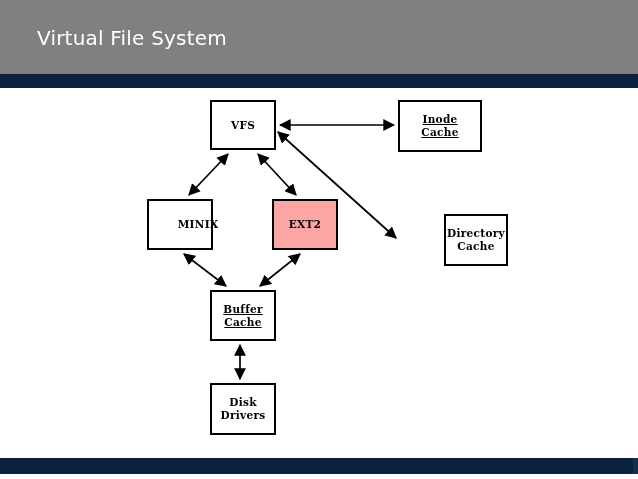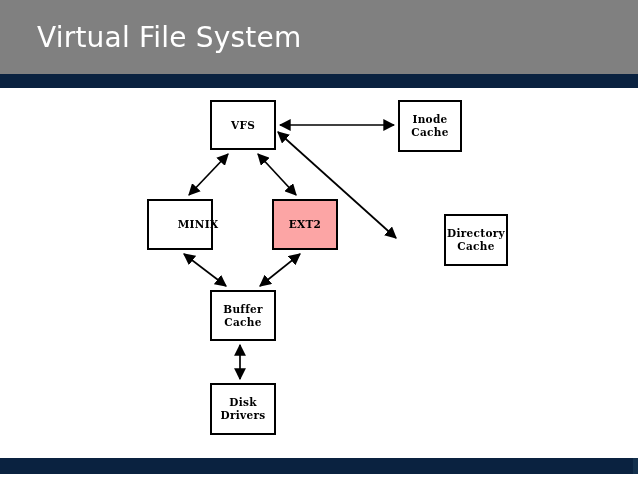--- a/index.html
+++ b/index.html
@@ -26,21 +26,21 @@
     top: 0;
     width: 638px;
     height: 74px;
     background: #808080;
   }
   #slide-title {
     position: absolute;
     left: 37px;
     top: 20px;
     font-family: "DejaVu Sans", sans-serif;
-    font-size: 28px;
+    font-size: 20px;
     font-weight: 400;
     letter-spacing: 0.2px;
     color: #ffffff;
     white-space: nowrap;
     line-height: 36px;
   }
   #header-rule {
     position: absolute;
     left: 0;
     top: 74px;
@@ -137,39 +137,39 @@
 
       <line x1="300" y1="166" x2="260" y2="198" stroke="#000000" stroke-width="1.7" marker-start="url(#arrowhead)" marker-end="url(#arrowhead)"></line>
 
       <line x1="240" y1="257" x2="240" y2="291" stroke="#000000" stroke-width="1.7" marker-start="url(#arrowhead)" marker-end="url(#arrowhead)"></line>
     </svg>
 
     <div class="node-box" id="node-vfs" style="left: 210px; top: 12px; width: 66px; height: 50px; background: rgb(255, 255, 255); border-color: rgb(0, 0, 0);">
       <span class="node-label">VFS</span>
     </div>
 
-    <div class="node-box" id="node-inode-cache" style="left: 398px; top: 12px; width: 64px; height: 52px; background: rgb(255, 255, 255); border-color: rgb(0, 0, 0);">
+    <div class="node-box" id="node-inode-cache" style="left: 398px; top: 12px; width: 84px; height: 52px; background: rgb(255, 255, 255); border-color: rgb(0, 0, 0); text-decoration: underline;">
       <span class="node-label">Inode
 Cache</span>
     </div>
 
     <div class="node-box" id="node-minix" style="left: 147px; top: 111px; width: 66px; height: 51px; background: rgb(255, 255, 255); border-color: rgb(0, 0, 0); padding-left: 36px;">
       <span class="node-label">MINIX</span>
     </div>
 
     <div class="node-box" id="node-ext2" style="left: 272px; top: 111px; width: 66px; height: 51px; background: #fca5a5; border-color: rgb(0, 0, 0);">
       <span class="node-label">EXT2</span>
     </div>
 
     <div class="node-box" id="node-directory-cache" style="left: 398px; top: 126px; width: 64px; height: 52px; background: rgb(255, 255, 255); border-color: rgb(0, 0, 0); margin-left: 46px;">
       <span class="node-label">Directory
 Cache</span>
     </div>
 
-    <div class="node-box" id="node-buffer-cache" style="left: 210px; top: 202px; width: 66px; height: 51px; background: rgb(255, 255, 255); border-color: rgb(0, 0, 0);">
+    <div class="node-box" id="node-buffer-cache" style="left: 210px; top: 202px; width: 66px; height: 51px; background: rgb(255, 255, 255); border-color: rgb(0, 0, 0); text-decoration: underline;">
       <span class="node-label">Buffer
 Cache</span>
     </div>
 
     <div class="node-box" id="node-disk-drivers" style="left: 210px; top: 295px; width: 66px; height: 52px; background: rgb(255, 255, 255); border-color: rgb(0, 0, 0);">
       <span class="node-label">Disk
 Drivers</span>
     </div>
 
   </div>

